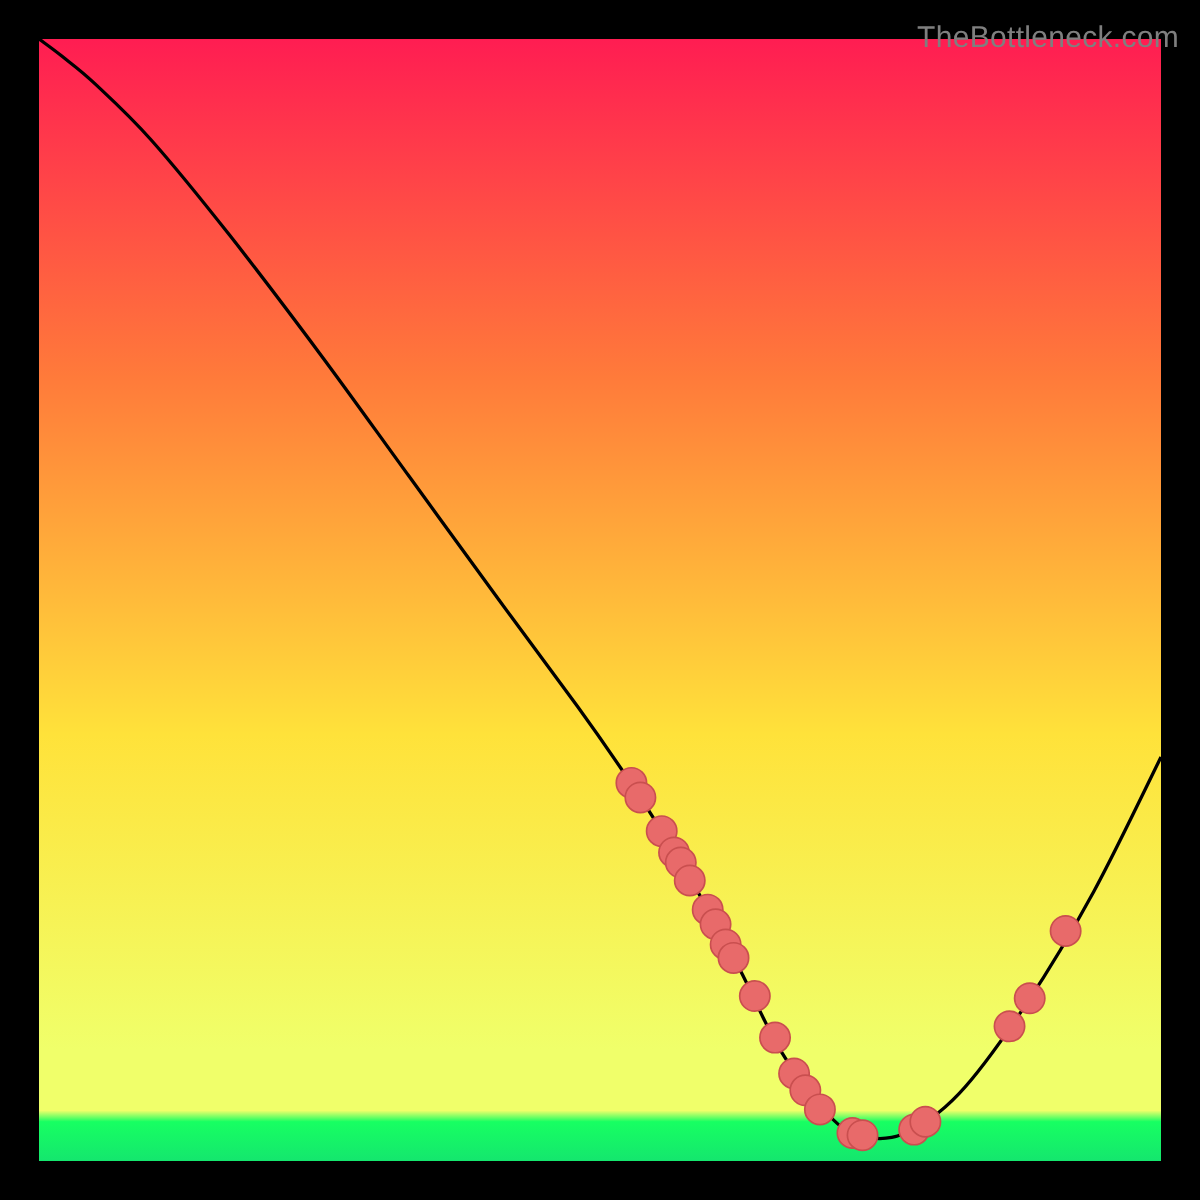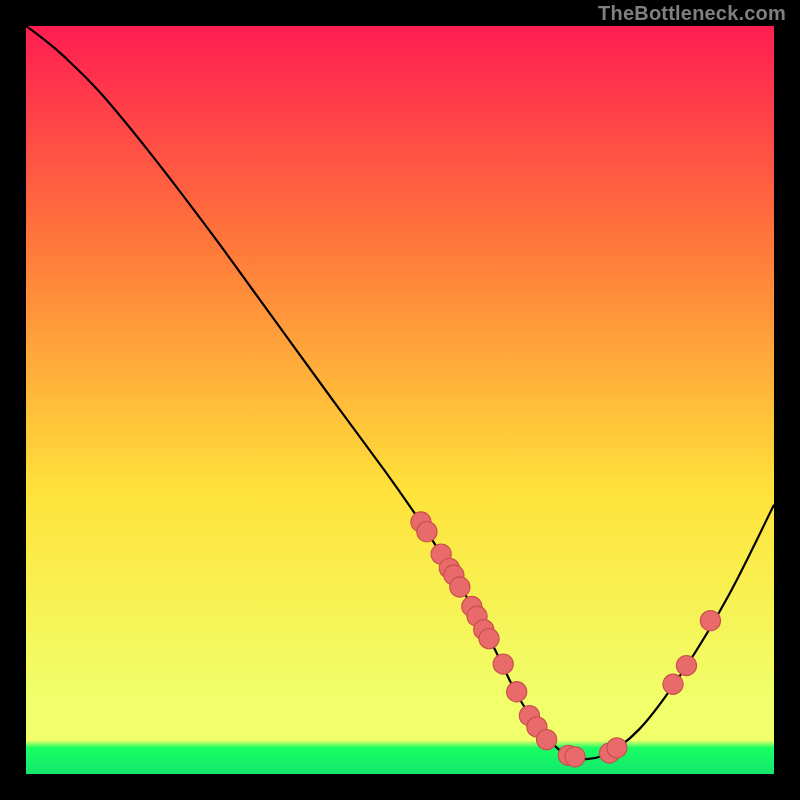--- a/index.html
+++ b/index.html
@@ -12,25 +12,25 @@
     overflow: hidden;
   }
   .frame {
     position: relative;
     width: 800px;
     height: 800px;
     background: #000;
   }
   .attribution {
     position: absolute;
-    top: 2px;
+    top: 14px;
     right: 14px;
     color: #7f7f7f;
     font-size: 20px;
-    font-weight: 700;
+    font-weight: 400;
     letter-spacing: 0.2px;
     z-index: 3;
   }
   .plot-area {
     position: absolute;
     left: 26px;
     top: 26px;
     width: 748px;
     height: 748px;
   }

